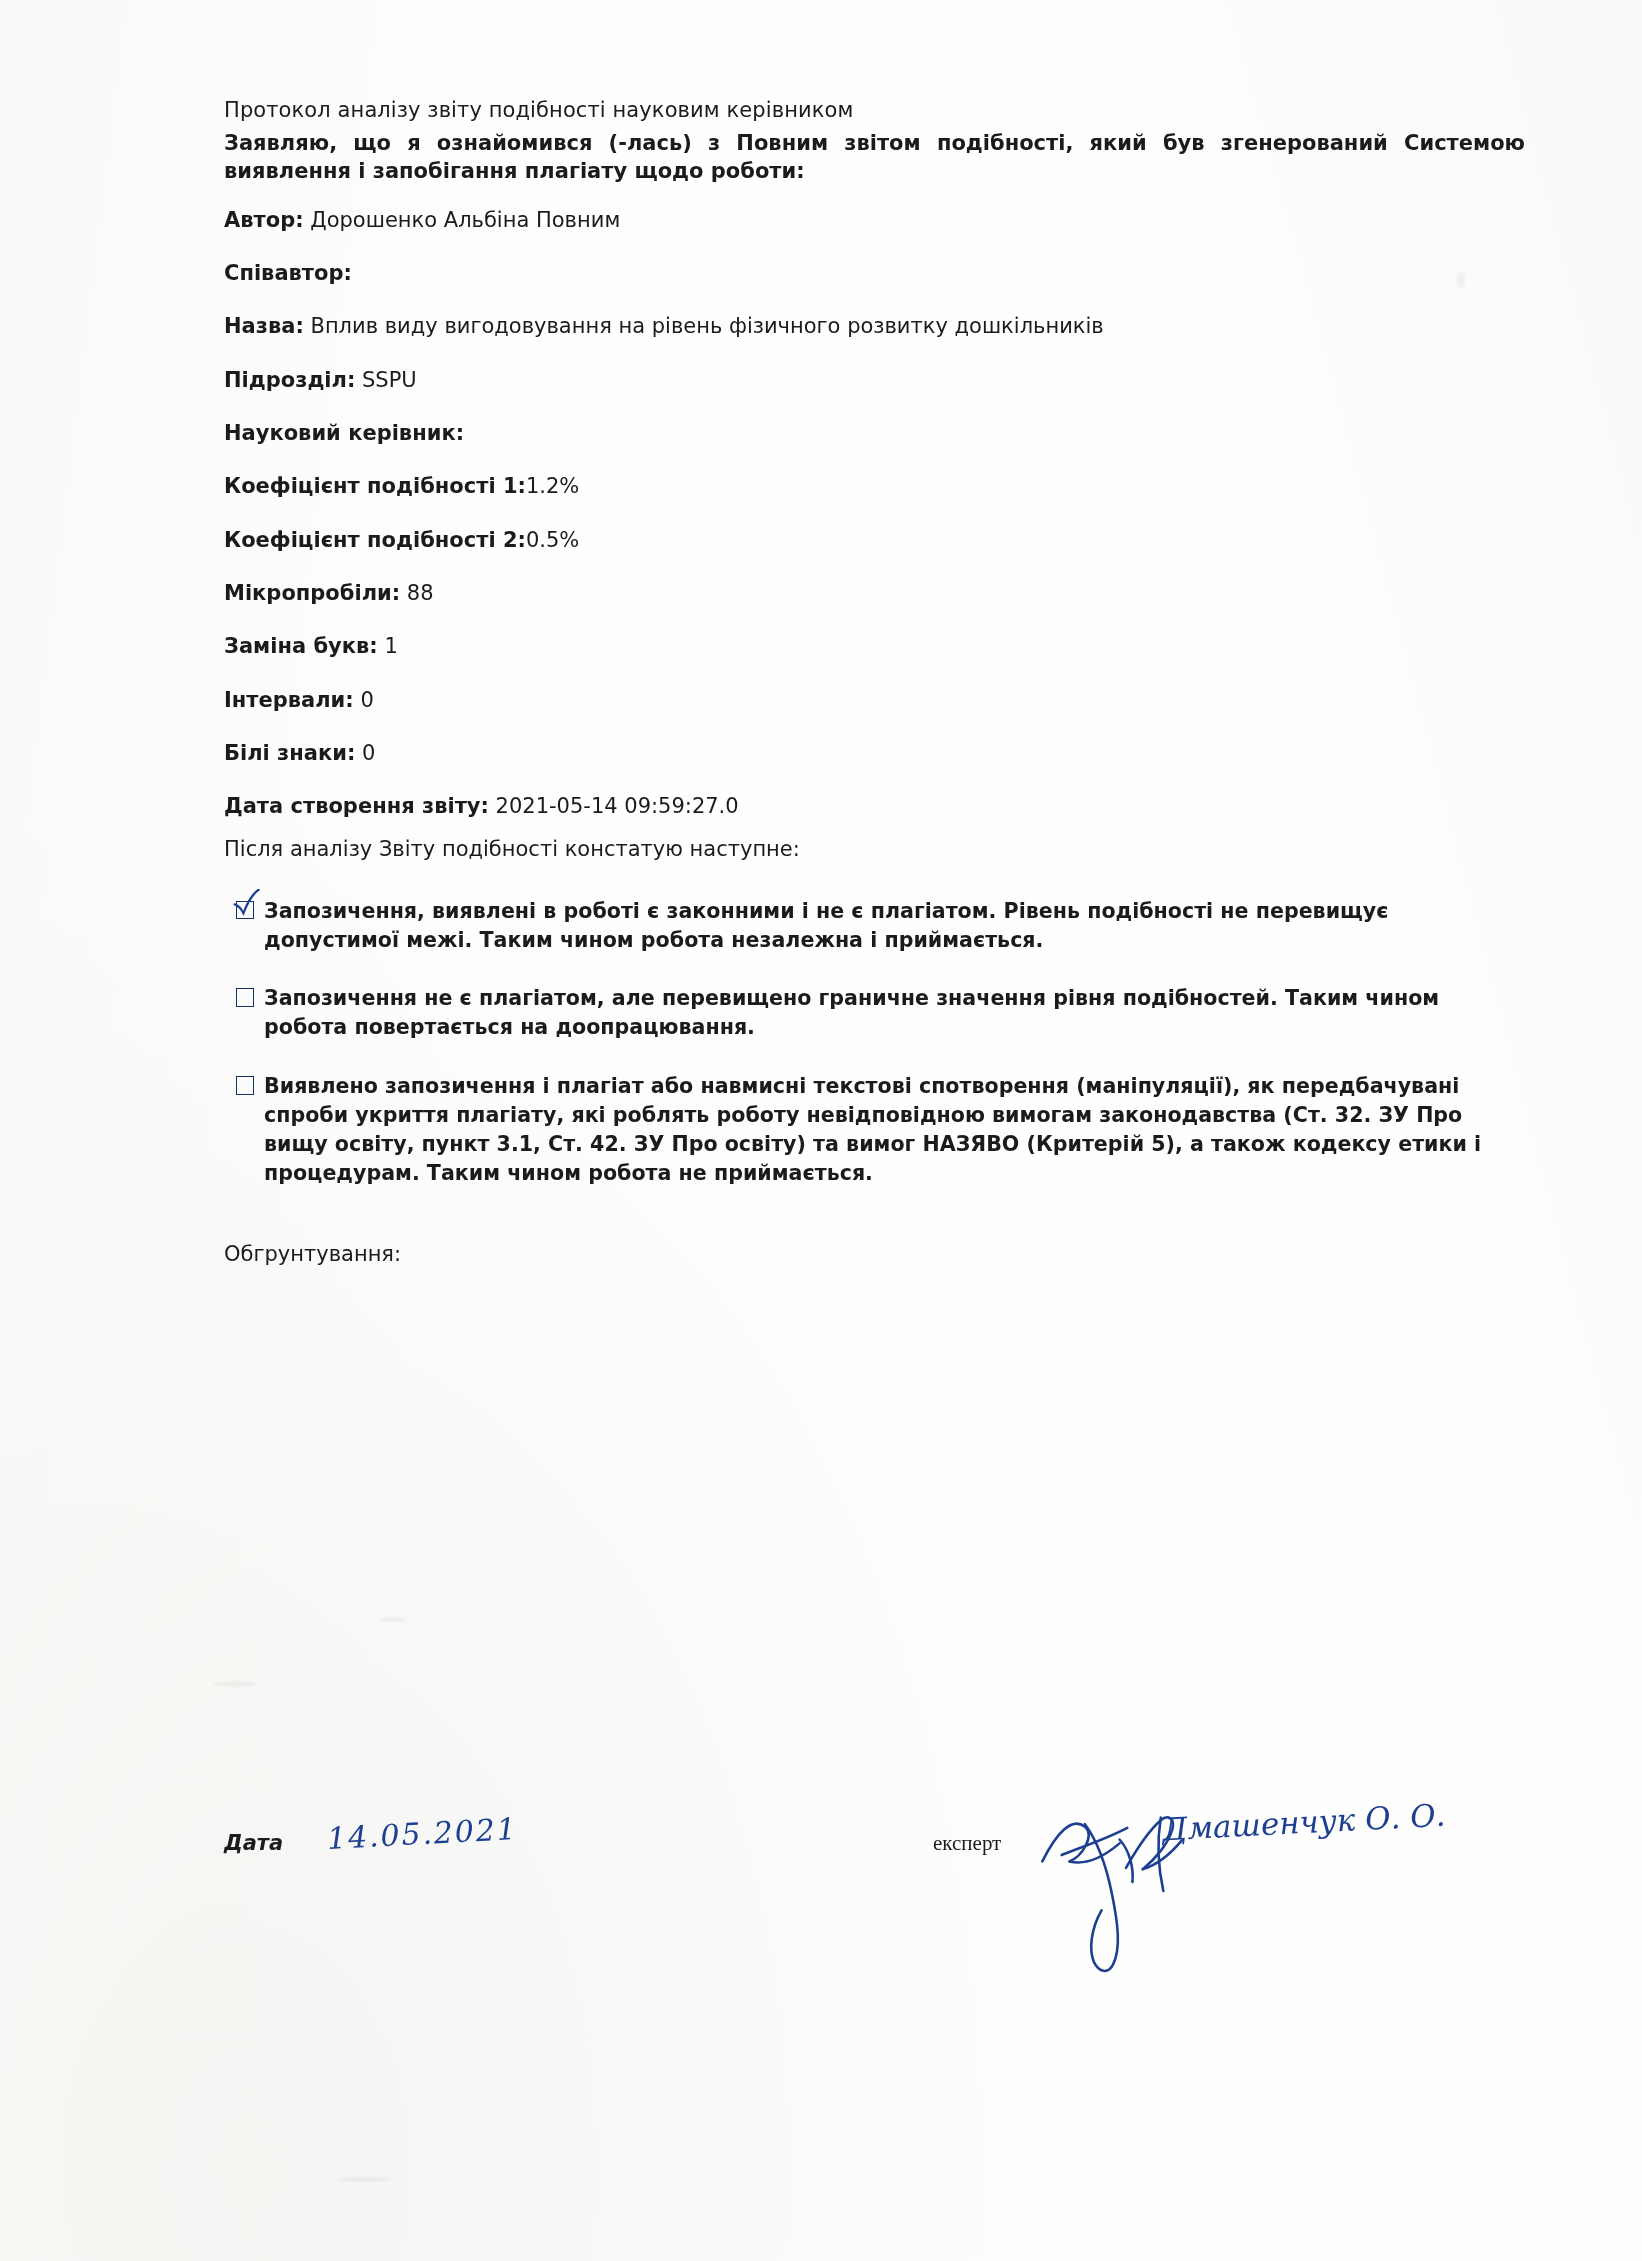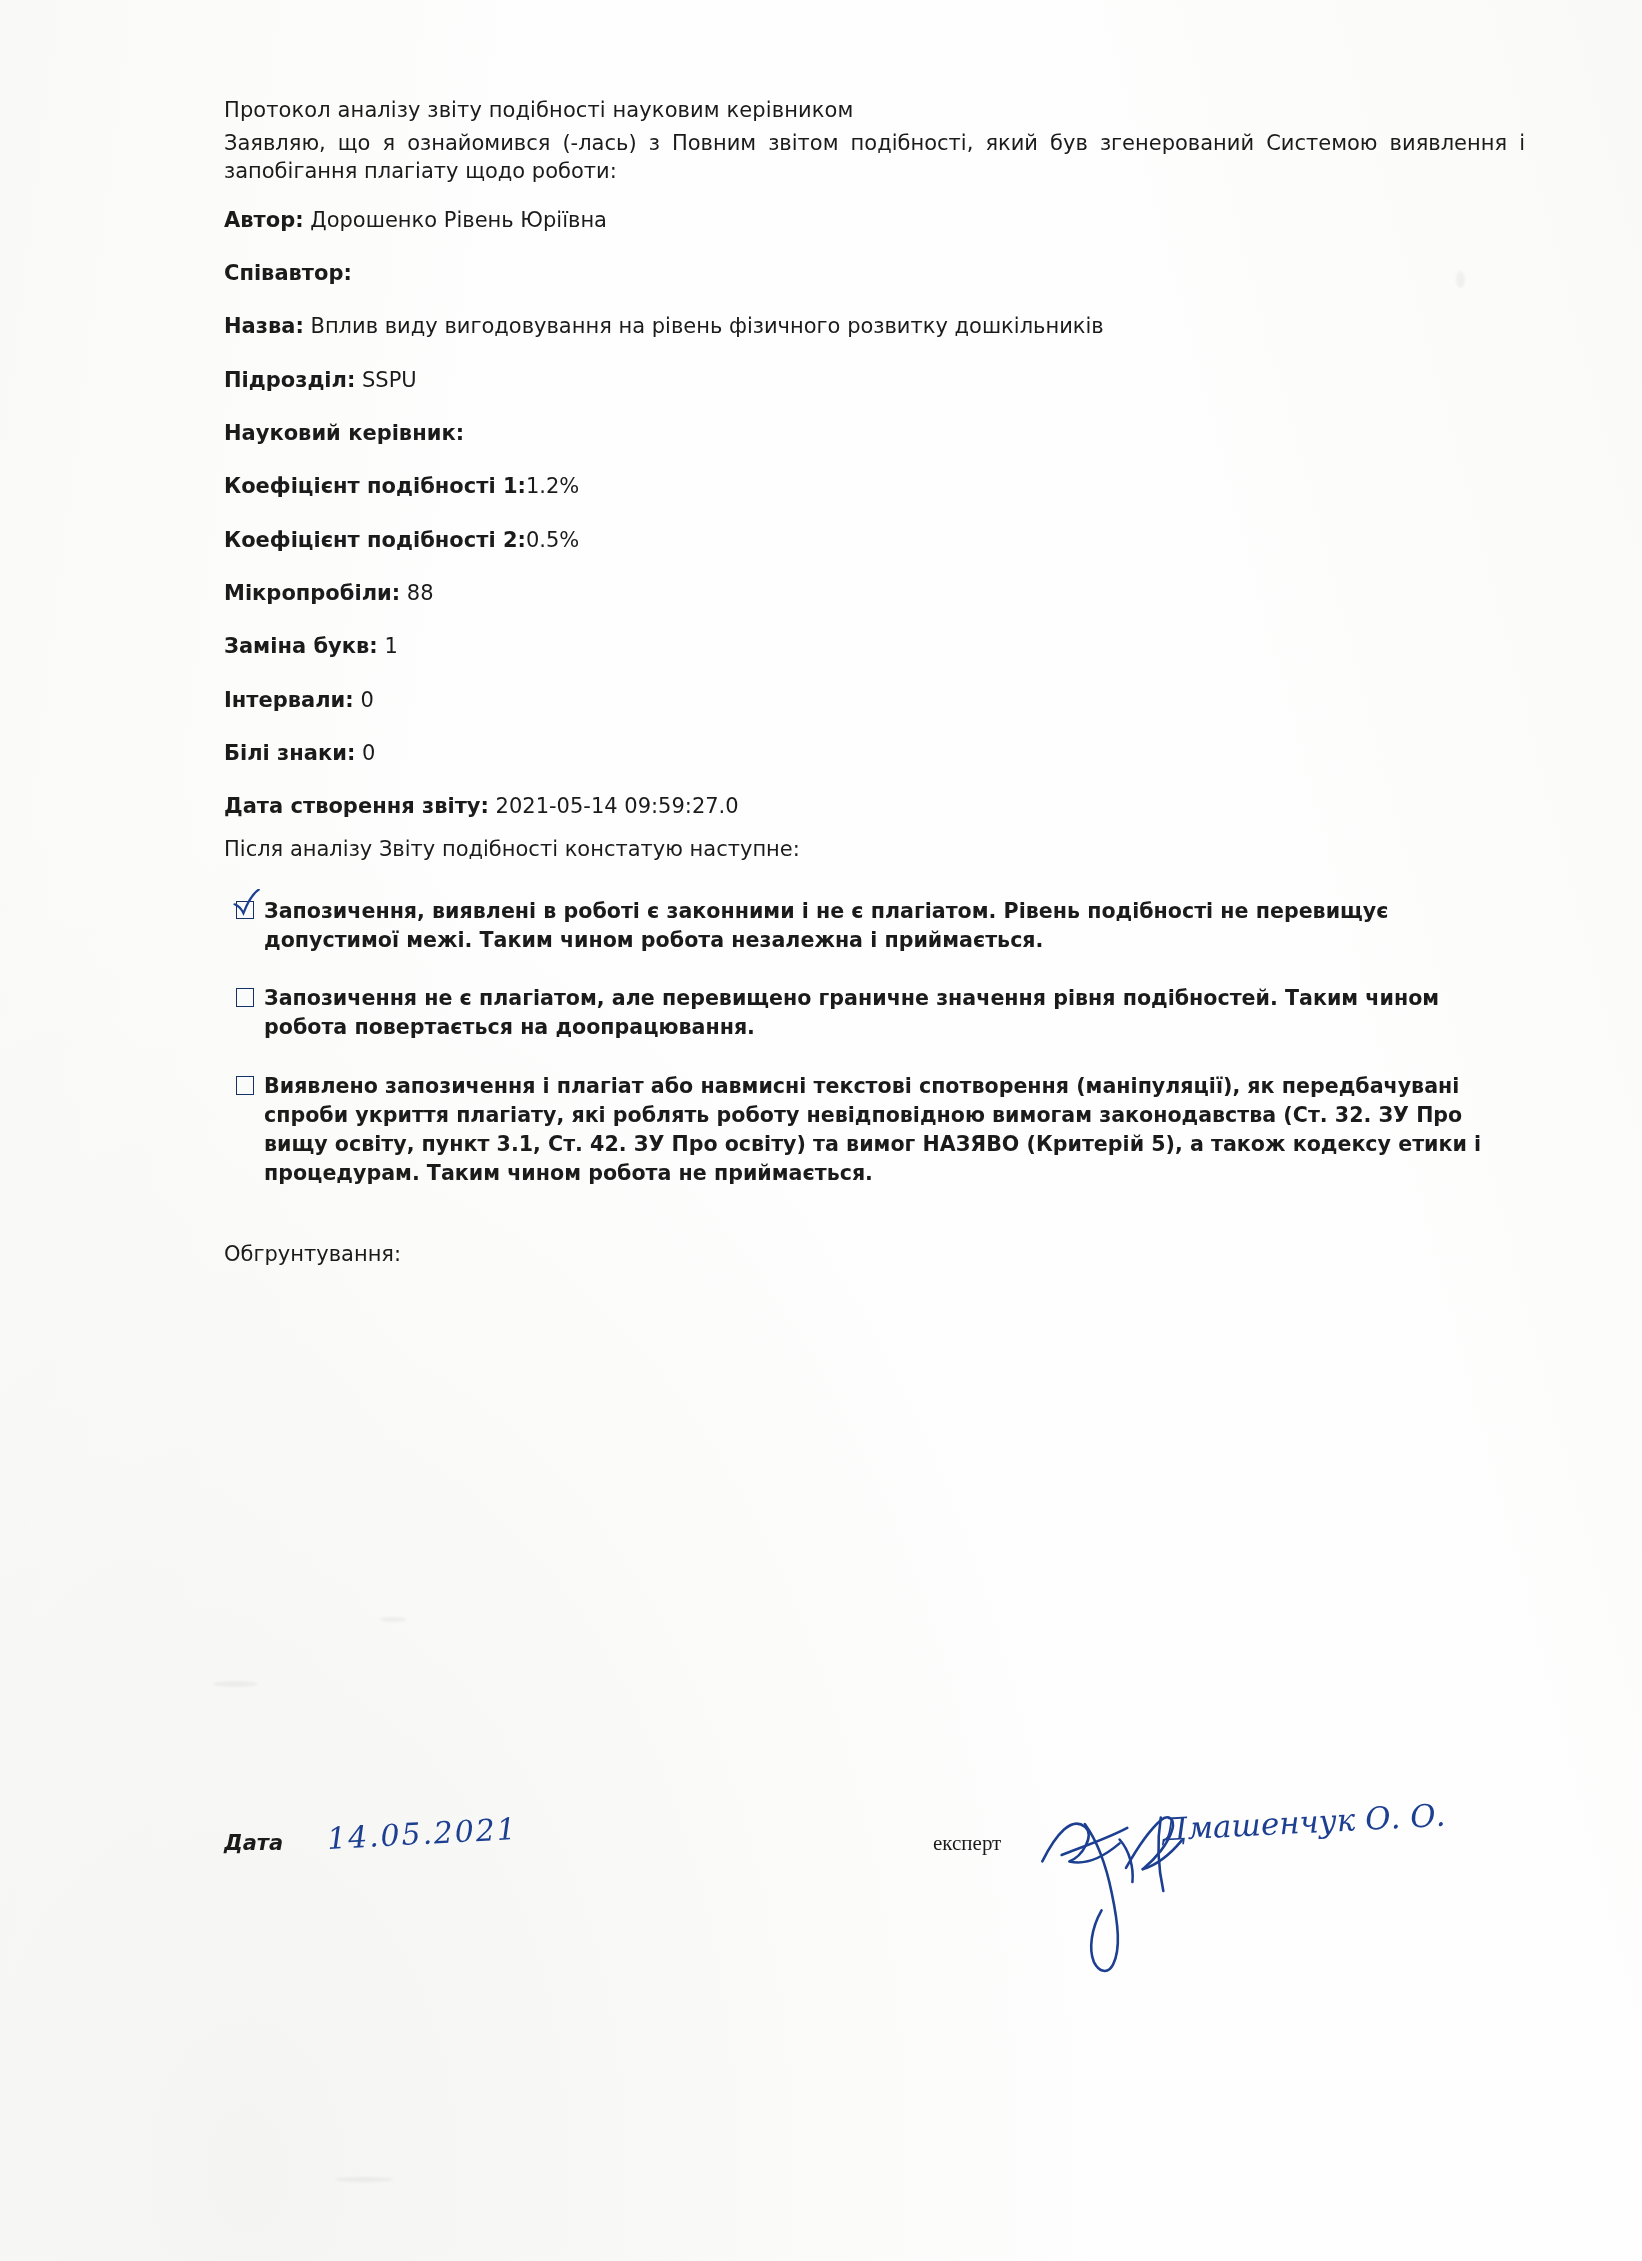--- a/index.html
+++ b/index.html
@@ -42,20 +42,21 @@
     letter-spacing: 0.1px;
     margin: 0 0 7px 0;
     line-height: 1.25;
   }
   .intro {
     font-size: 21px;
     line-height: 1.30;
     text-align: justify;
     margin: 0 0 22px 0;
     width: 1301px;
+    font-weight: bold;
   }
   .field {
     font-size: 21px;
     line-height: 1.3;
     margin: 0 0 26px 0;
   }
   .field b {
     font-weight: bold;
   }
   .field .val {
@@ -170,21 +171,21 @@
   <div class="smudge" style="left:335px; top:2177px; width:58px; height:5.2px;"></div>
   <div class="smudge" style="left:380px; top:1617px; width:26px; height:5.2px;"></div>
 
   <div class="content">
 
     <h1 class="doc-title">Протокол аналізу звіту подібності науковим керівником</h1>
 
     <p class="intro">Заявляю, що я ознайомився (-лась) з Повним звітом подібності, який був згенерований Системою виявлення і запобігання плагіату щодо роботи:</p>
 
     <p class="field">
-      <b>Автор:</b><span class="val"> Дорошенко Рівень Юріївна</span>
+      <b>Автор:</b><span class="val"> Дорошенко Альбіна Повним</span>
     </p>
 
     <p class="field">
       <b>Співавтор:</b><span class="val"></span>
     </p>
 
     <p class="field">
       <b>Назва:</b><span class="val"> Вплив виду вигодовування на рівень фізичного розвитку дошкільників</span>
     </p>
 

